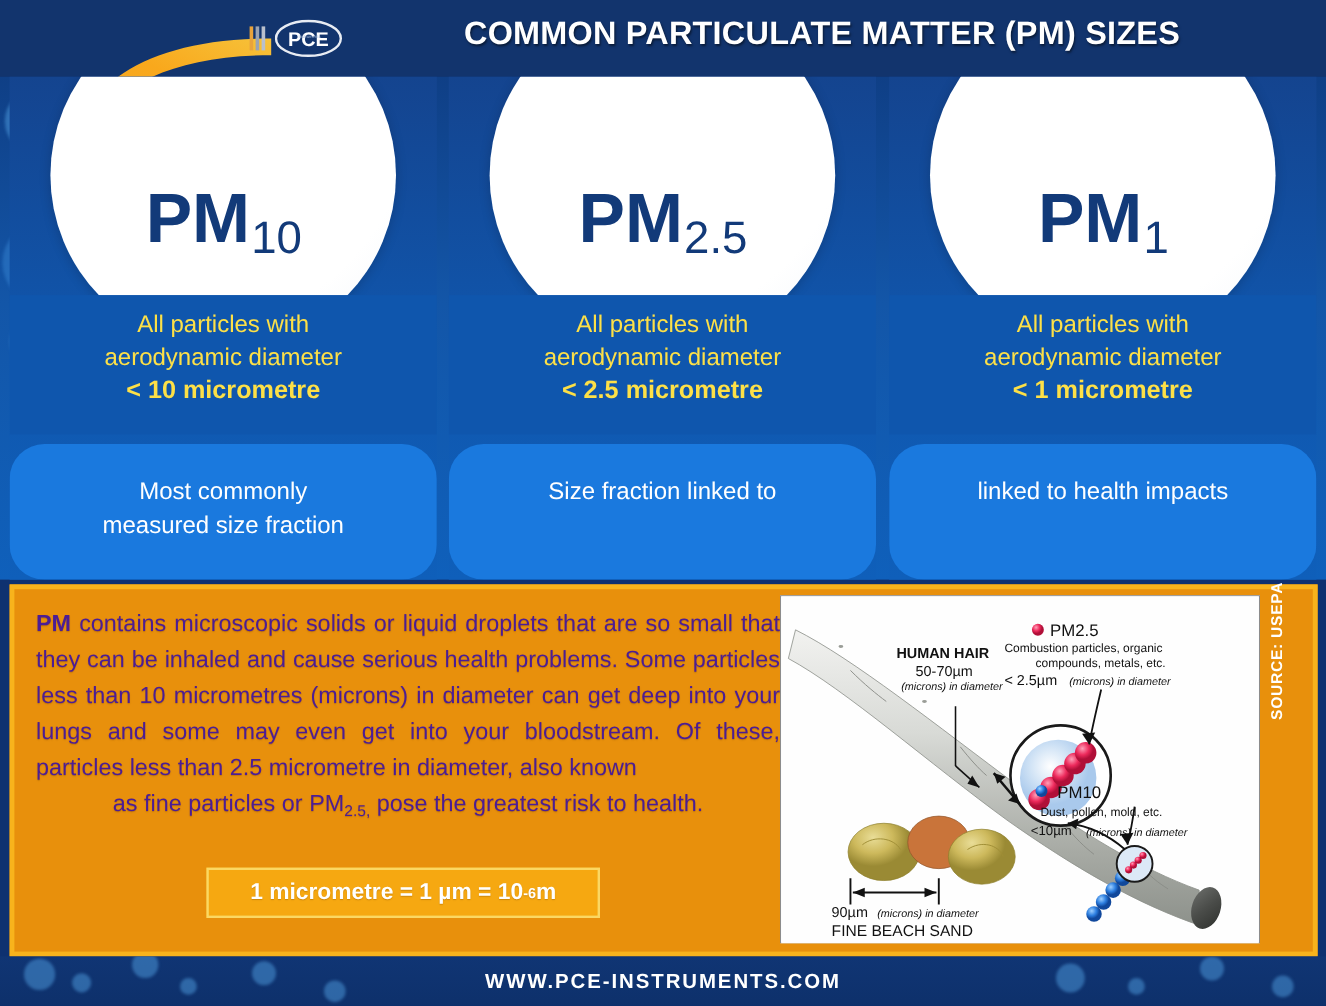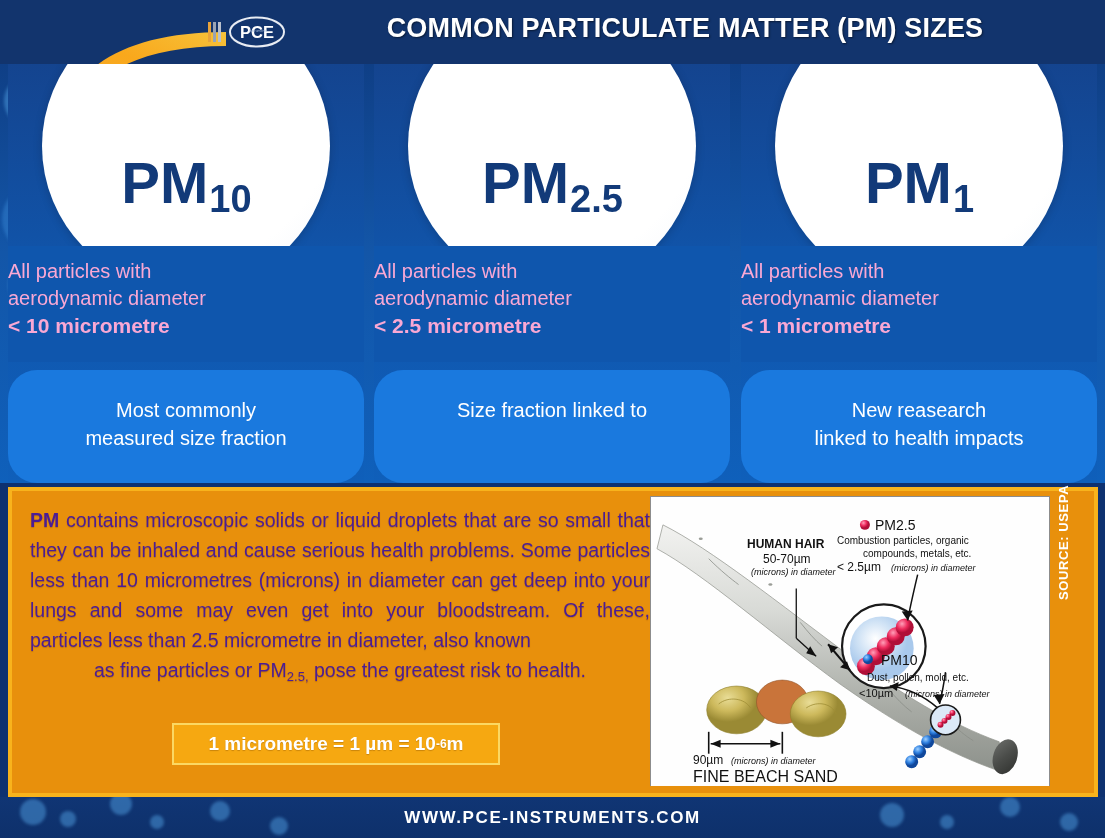--- a/index.html
+++ b/index.html
@@ -80,28 +80,29 @@
   }
   .card-label {
     position: absolute; left: 0; top: 90px; width: 100%;
     text-align: center;
     color: #123a79;
     font-size: 58px; font-weight: bold;
     line-height: 1;
     z-index: 3;
   }
   .card-label sub {
-    font-size: 38px; font-weight: bold; vertical-align: baseline;
+    font-size: 38px; font-weight: normal; vertical-align: baseline;
     position: relative; top: 9px; left: 1px;
   }
 
   .card-mid {
     position: absolute; left: 0; top: 182px; width: 100%; height: 116px;
     background: #0f56ad;
-    color: #f9a8d4;
+    color: #fde047;
+    text-align: center;
     font-size: 20px;
     line-height: 27px;
     padding-top: 12px;
   }
   .card-mid .strong { font-weight: bold; font-size: 21px; }
 
   .card-bot {
     position: absolute; left: 0; top: 306px; width: 100%; height: 113px;
     background: #1a79de;
     color: #ffffff;
@@ -269,21 +270,20 @@
       </div>
       <div class="card-label">
         <span>PM</span><sub>1</sub>
       </div>
       <div class="card-mid">
         <div>All particles with</div>
         <div>aerodynamic diameter</div>
         <div class="strong">&lt; 1 micrometre</div>
       </div>
       <div class="card-bot">
-        <div>New reasearch</div>
         <div>linked to health impacts</div>
       </div>
     </div>
   </div>
 
   <div id="orange-panel">
     <div id="orange-text">
       <b>PM</b><span> contains microscopic solids or liquid droplets that are so small that they can be inhaled and cause serious health problems. Some particles less than 10 micrometres (microns) in diameter can get deep into your lungs and some may even get into your bloodstream. Of these, particles less than 2.5 micrometre in diameter, also known</span>
       <div class="lastline">
         <span>as fine particles or PM</span><sub>2.5,</sub><span> pose the greatest risk to health.</span>
@@ -408,21 +408,21 @@
     <div class="dg-text" style="left:186px;top:63px;font-size:12px;">&lt; 2.5µm</div>
     <div class="dg-text dg-ital" style="left:240px;top:66px;font-size:9px;">(microns) in diameter</div>
 
     <div class="dg-text" style="left:230px;top:155px;font-size:14px;">PM10</div>
     <div class="dg-text" style="left:216px;top:175px;font-size:10px;">Dust, pollen, mold, etc.</div>
     <div class="dg-text" style="left:208px;top:190px;font-size:11px;">&lt;10µm</div>
     <div class="dg-text dg-ital" style="left:254px;top:192px;font-size:9px;">(microns) in diameter</div>
 
     <div class="dg-text" style="left:42px;top:256px;font-size:12px;">90µm</div>
     <div class="dg-text dg-ital" style="left:80px;top:259px;font-size:9px;">(microns) in diameter</div>
-    <div class="dg-text" style="left:42px;top:271px;font-size:16px;">FINE BEACH SAND</div>
+    <div class="dg-text" style="left:42px;top:271px;font-size:13px;">FINE BEACH SAND</div>
   </div>
 
   <div id="source-label">SOURCE: USEPA</div>
 
   <div id="footer">
     <div class="bubble-bg">
       <div class="bubble" style="left:20px;top:2px;width:26px;height:26px;"></div>
       <div class="bubble" style="left:60px;top:14px;width:16px;height:16px;"></div>
       <div class="bubble" style="left:110px;top:-4px;width:22px;height:22px;"></div>
       <div class="bubble" style="left:150px;top:18px;width:14px;height:14px;"></div>

